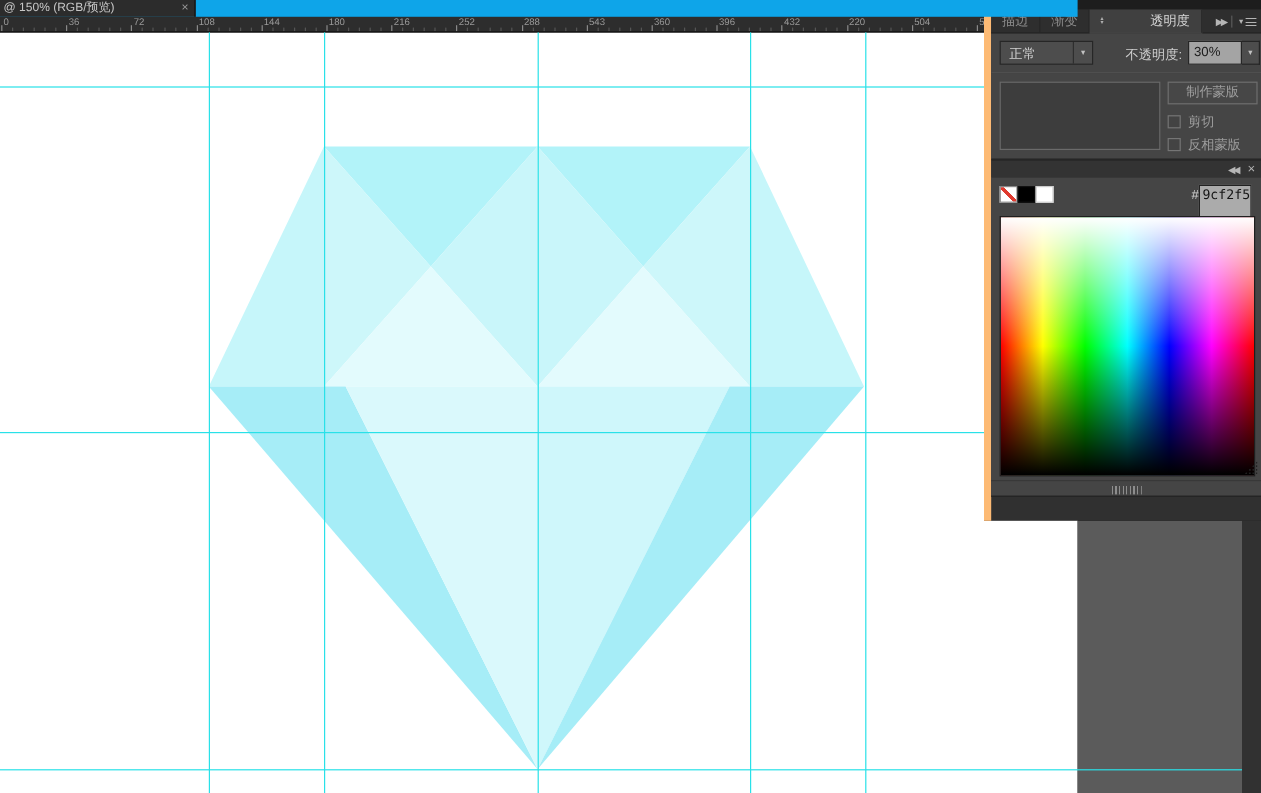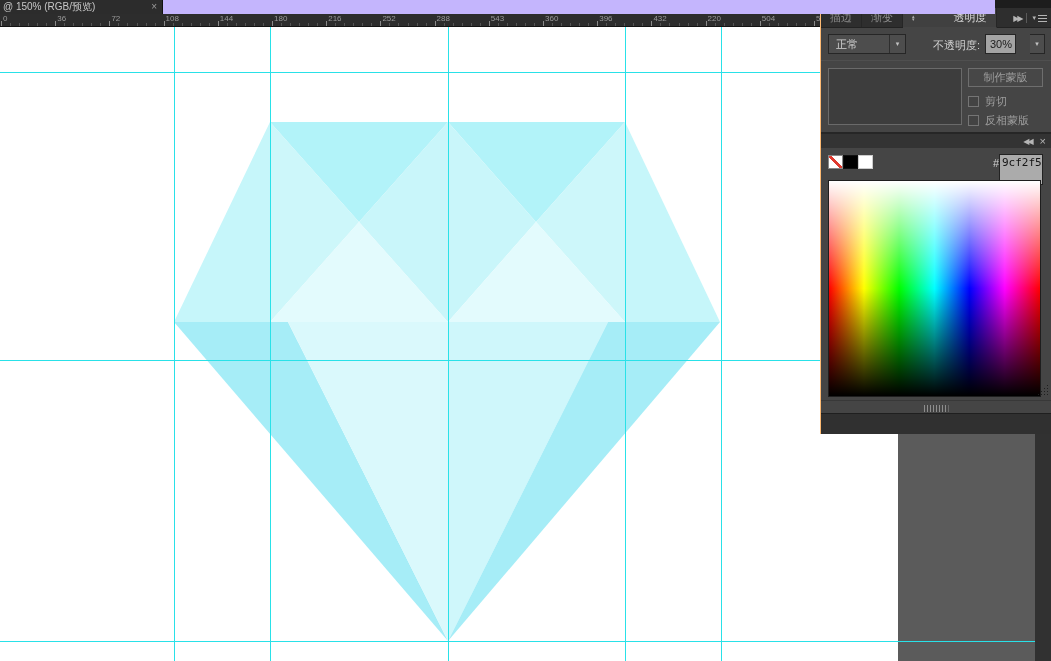--- a/index.html
+++ b/index.html
@@ -1,20 +1,20 @@
 <!DOCTYPE html>
 <html><head>
 <meta charset="utf-8">
 <style>
   * { margin:0; padding:0; box-sizing:border-box; }
   html,body { width:1051px; height:661px; overflow:hidden; }
   body { font-family:"Liberation Sans","DejaVu Sans",sans-serif; background:#1d1d1d; position:relative; }
 
   
-  #titlebar { position:absolute; left:0; top:0; width:995px; height:14px; background:#c4b5fd; z-index:11; }
+  #titlebar { position:absolute; left:0; top:0; width:898px; height:14px; background:#0ea5e9; z-index:11; }
   #doc-tab { position:absolute; left:0; top:0; width:163px; height:14px; background:#2c2c2c;
              border-right:1px solid #111; color:#c7c7c7; font-size:10px; line-height:14px;
              padding-left:3px; white-space:nowrap; overflow:hidden; }
   #doc-tab .close { position:absolute; right:5px; top:0; color:#9a9a9a; font-size:10px; }
 
   
   #ruler { position:absolute; left:0; top:14px; width:820px; height:13px; background:#2d2d2d;
            border-bottom:1px solid #141414; overflow:hidden; z-index:3; }
   #ruler .rlabel { position:absolute; top:0; font-size:8px; color:#9a9a9a; letter-spacing:0; }
   #ruler .tick { position:absolute; bottom:0; width:1px; background:#6a6a6a; }
@@ -25,21 +25,21 @@
   #canvas { position:absolute; left:0; top:27px; width:898px; height:634px; background:#ffffff; z-index:1; }
   #artwork { position:absolute; left:0; top:27px; width:898px; height:634px; z-index:2; }
   #pasteboard { position:absolute; left:898px; top:434px; width:137px; height:227px; background:#5b5b5b; z-index:2; }
   #dock-strip { position:absolute; left:1035px; top:434px; width:16px; height:227px; background:#313131; z-index:2; }
   #guides { position:absolute; left:0; top:0; width:1051px; height:661px; z-index:4; pointer-events:none; }
   .guide-v { position:absolute; width:1px; }
   .guide-h { position:absolute; height:1px; }
 
   
   #panels { position:absolute; left:820px; top:8px; width:231px; height:426px; z-index:10;
-            border-left:1px solid #fdba74; background:#303030; }
+            border-left:6px solid #fdba74; background:#303030; }
   .tabrow { height:20px; background:#2e2e2e; display:flex; align-items:stretch; position:relative;
             border-bottom:1px solid #222; }
   .tab { display:flex; align-items:center; gap:3px; padding:0 9px; font-size:11px; color:#8d8d8d;
          border-right:1px solid #262626; white-space:nowrap; }
   .tab.active { background:#404040; color:#d6d6d6; border-bottom:1px solid #454545; margin-bottom:-1px;gap:39px; }
   .tab-icons { position:absolute; right:4px; top:0; height:20px; display:flex; align-items:center; gap:5px;
                color:#b5b5b5; font-size:8px; }
   .vdiv { width:1px; height:10px; background:#5a5a5a; }
 
   .dbltri { display:inline-flex; flex-direction:column; line-height:3px; font-size:5px; color:#b0b0b0; }
@@ -49,21 +49,21 @@
         background:repeating-linear-gradient(#b5b5b5 0 1px, transparent 1px 3px); }
 
   
   #trans-content { height:104px; background:#454545; position:relative; }
   #blend-select { position:absolute; left:7px; top:6px; width:78px; height:20px; background:#4d4d4d;
                   border:1px solid #262626; color:#d2d2d2; font-size:11px; display:flex; align-items:center; }
   #blend-select .txt { flex:1; padding-left:7px; }
   #blend-select .arrowbox { width:16px; height:100%; border-left:1px solid #2e2e2e; display:flex;
                   align-items:center; justify-content:center; color:#c2c2c2; font-size:7px; }
   #opacity-label { position:absolute; left:112px; top:10px; font-size:11px; color:#cfcfcf; }
-  #opacity-field { position:absolute; left:164px; top:6px; width:31px; height:20px; background:#a4a4a4;
+  #opacity-field { position:absolute; left:164px; top:6px; width:45px; height:20px; background:#a4a4a4;
                    border:1px solid #262626; color:#1c1c1c; font-size:11px; line-height:18px; padding-left:4px; }
   #opacity-arrow { position:absolute; left:209px; top:6px; width:15px; height:20px; background:#4d4d4d;
                    border:1px solid #262626; border-left:none; color:#c2c2c2; font-size:7px;
                    display:flex; align-items:center; justify-content:center; }
   #trans-sep { position:absolute; left:0; top:32px; width:100%; height:1px; background:#373737;
                border-bottom:1px solid #4f4f4f; }
   #mask-thumb { position:absolute; left:7px; top:40px; width:134px; height:57px; background:#3d3d3d;
                 border:1px solid #6a6a6a; }
   #make-mask-btn { position:absolute; left:147px; top:40px; width:75px; height:19px; background:#474747;
                    border:1px solid #6e6e6e; color:#9d9d9d; font-size:11px; text-align:center; line-height:17px; }

